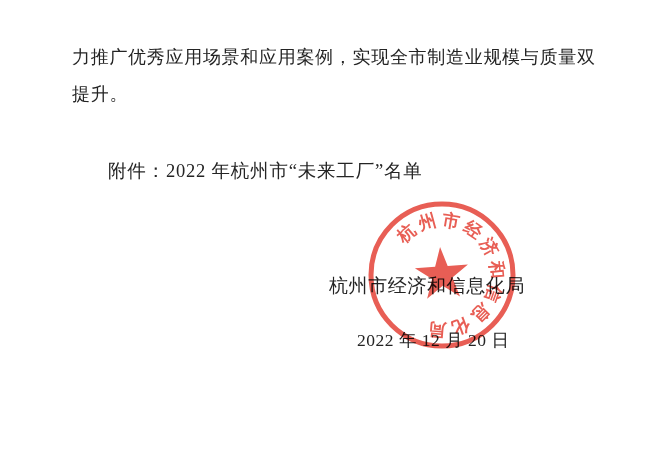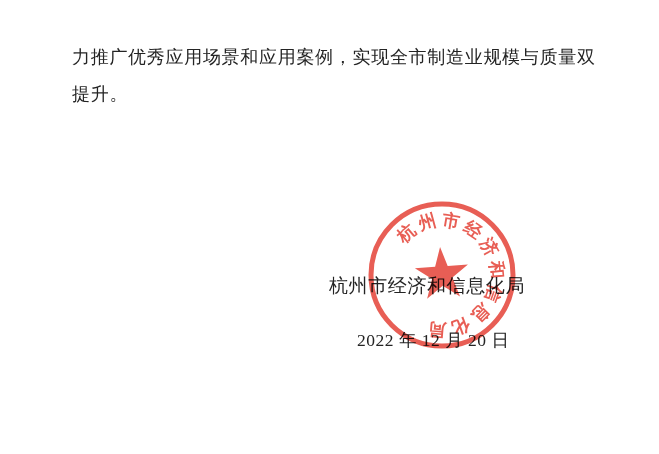--- a/index.html
+++ b/index.html
@@ -40,20 +40,21 @@
 </style>
 </head>
 <body>
 
 <div class="page">
 
   <div class="txt body-line" style="left:72px; top:45px;">力推广优秀应用场景和应用案例，实现全市制造业规模与质量双</div>
 
   <div class="txt body-line" style="left:72px; top:82px;">提升。</div>
 
+  <div class="txt attachment" style="left:108px; top:158px;">附件：2022 年杭州市“未来工厂”名单</div>
 
   <div class="txt signer" style="left:329px; top:273px;font-family:Liberation Mono, monospace;">杭州市经济和信息化局</div>
 
   <div class="txt date" style="left:357px; top:328px;text-align:center;">2022 年 12 月 20 日</div>
 
   <div class="seal-wrap">
     <svg width="160" height="160" viewBox="0 0 160 160">
       <circle cx="80" cy="80" r="71" fill="none" stroke-width="5" stroke="#e5483d"></circle>
       <polygon transform="rotate(-4 80 80)" points="80,52 86.3,71.3 106.6,71.3 90.2,83.3 96.5,102.7 80,90.7 63.5,102.7 69.8,83.3 53.4,71.3 73.7,71.3" fill="#e5483d"></polygon>
       <g class="seal-char-group">

